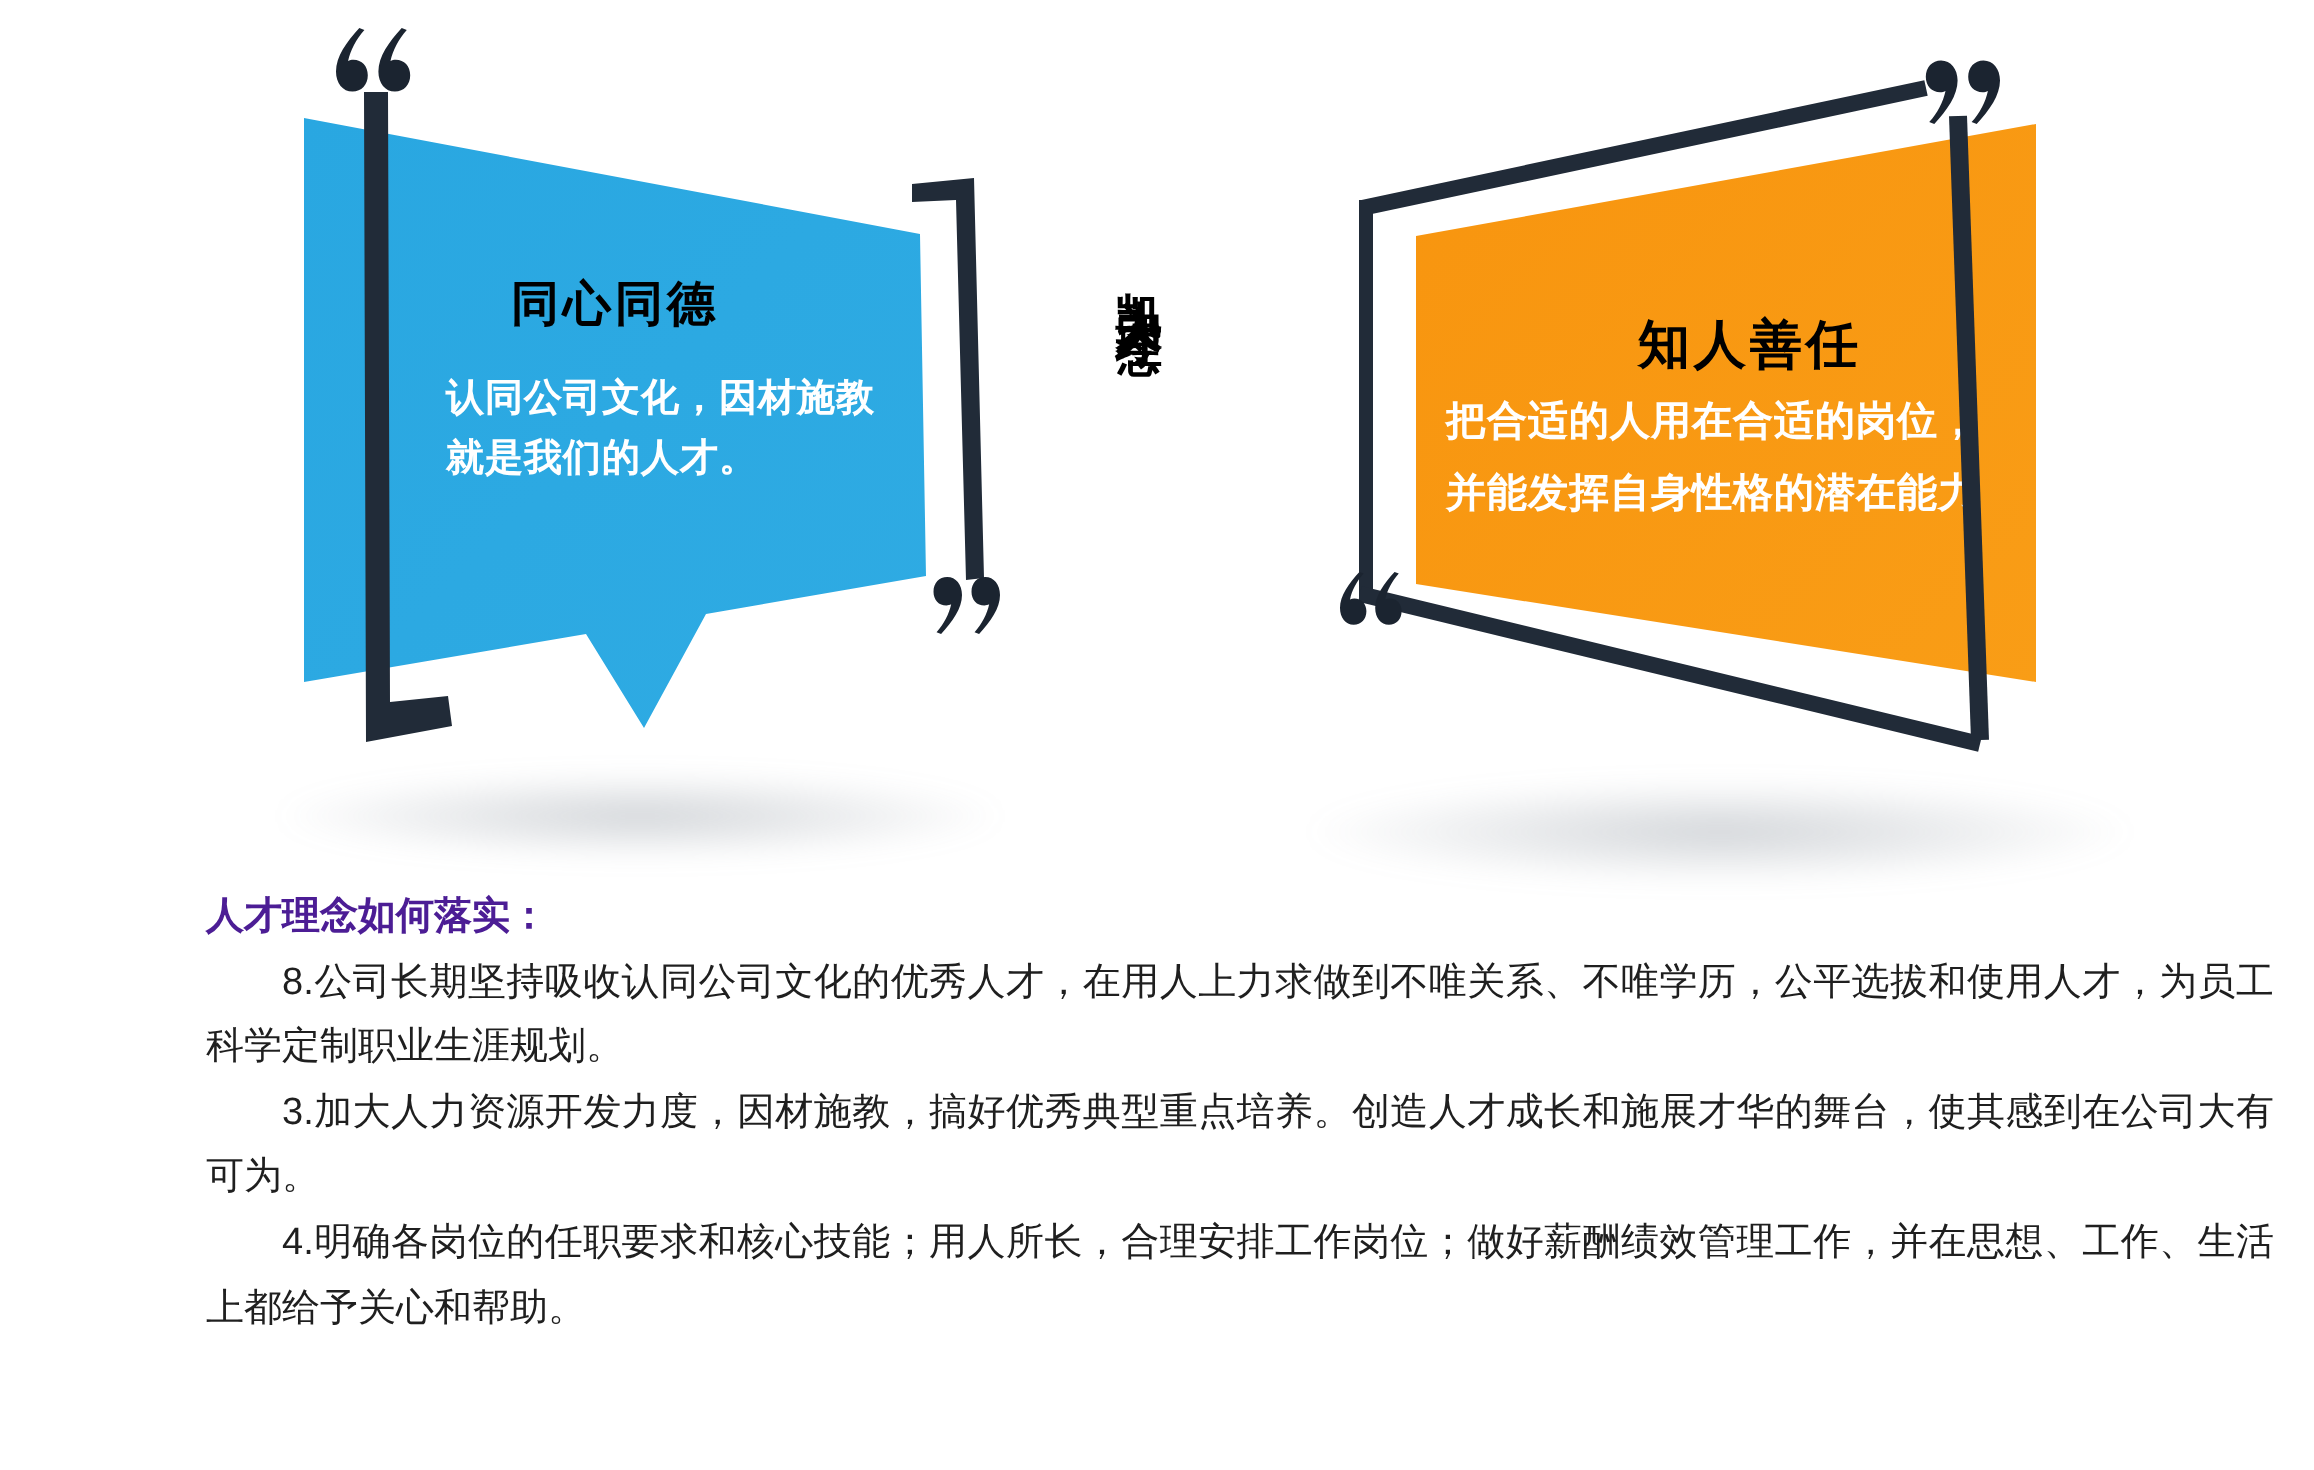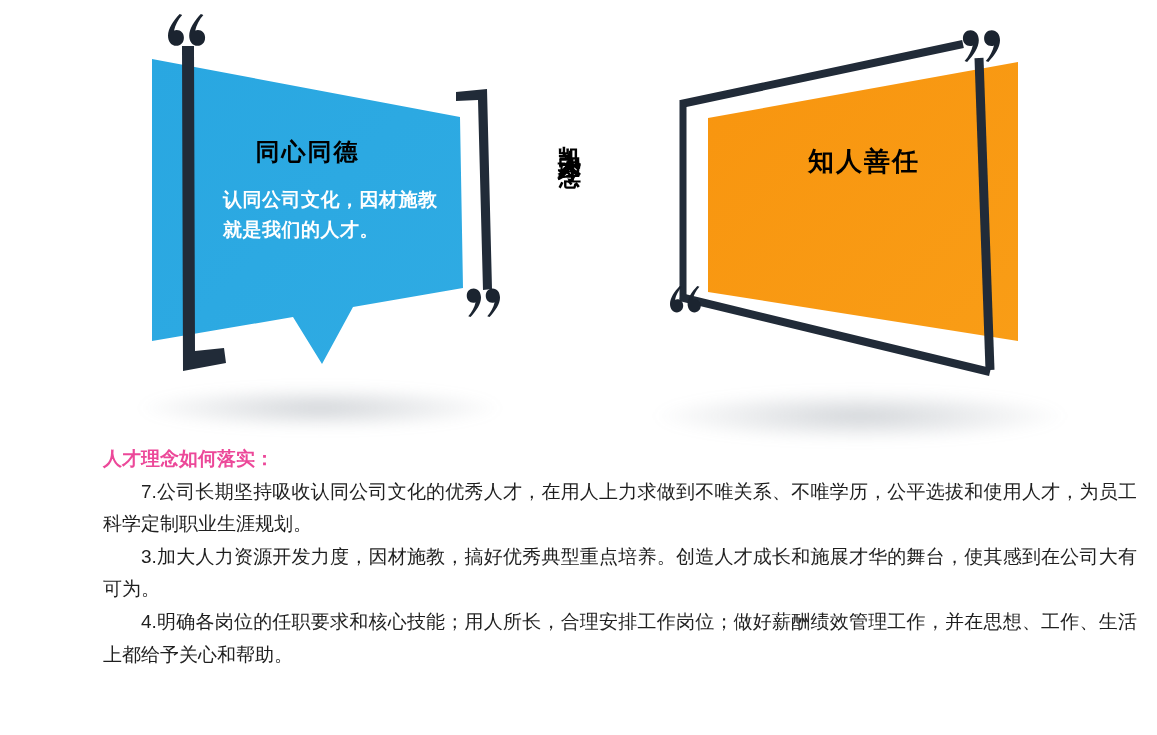--- a/index.html
+++ b/index.html
@@ -28,57 +28,61 @@
   }
   .card-blue .body{position:absolute;left:73px;top:127px;}
   .card-blue .body p{margin:0;height:30px;line-height:30px;font-size:19px;font-weight:700;color:#fff;letter-spacing:.5px;}
   
   .card-orange{
     position:absolute;left:706px;top:60px;width:314px;height:284px;z-index:1;
     background:linear-gradient(135deg,#f8950f 0%,#f99d16 100%);
     clip-path:polygon(2px 58px,312px 2px,312px 281px,2px 232px);
   }
   .card-orange h2{
-    position:absolute;left:0;top:83px;width:100%;margin:1px;text-align:center;
+    position:absolute;left:0;top:83px;width:100%;margin:12px;text-align:center;
     font-size:26px;font-weight:700;color:#000;letter-spacing:2px;
   }
   .card-orange .body{position:absolute;left:17px;top:133px;}
   .card-orange .body p{margin:0;height:36px;line-height:36px;font-size:20px;font-weight:700;color:#fff;letter-spacing:.5px;}
   
   .vertical-title{
     position:absolute;left:553px;top:127px;z-index:2;
     writing-mode:vertical-rl;text-orientation:upright;
     font-size:23px;font-weight:700;color:#000;letter-spacing:4px;line-height:34px;
   }
   
   .bottom-text{
     position:absolute;left:103px;top:443px;width:1034px;z-index:1;
     font-size:19px;line-height:32.6px;color:#1f1f1f;text-align:justify;
   }
-  .bottom-text h3{margin:0;font-size:19px;line-height:32.6px;font-weight:700;color:#ec4899;}
+  .bottom-text h3{margin:0;font-size:19px;line-height:32.6px;font-weight:700;color:#4c1d95;}
   .bottom-text p{margin:0;text-indent:38px;}
 </style>
 </head>
 <body>
 
 <div class="slide">
 
   <div class="shadow left"></div>
   <div class="shadow right"></div>
 
   <div class="card-blue">
     <h2>同心同德</h2>
     <div class="body">
       <p>认同公司文化，因材施教</p>
       <p>就是我们的人才。</p>
     </div>
   </div>
 
   <div class="card-orange">
     <h2>知人善任</h2>
+    <div class="body">
+      <p>把合适的人用在合适的岗位，</p>
+      <p>并能发挥自身性格的潜在能力</p>
+    </div>
   </div>
 
   <div class="vertical-title">凯为人才理念</div>
 
   <svg class="deco-svg" width="1157" height="735" viewBox="0 0 1157 735">
     <defs>
 
       <path id="qmark" d="M11,0 C5,6.5 0,13.5 0,20.5 C0,26 3.2,30 7.8,30
                          C12,30 15,26.8 15,22.3 C15,18 12.2,15 8.2,15
                          C7.3,15 6.4,15.2 5.7,15.6 C6.8,10.5 9.5,5.2 13.4,0.9 Z"></path>
@@ -108,18 +112,18 @@
         <use href="#qmark" x="20"></use>
     </g>
     <g fill="#1b2430" transform="translate(670,286) scale(0.88)">
       <use href="#qmark" x="0"></use>
         <use href="#qmark" x="20"></use>
     </g>
   </svg>
 
   <div class="bottom-text">
     <h3>人才理念如何落实：</h3>
-    <p>7.公司长期坚持吸收认同公司文化的优秀人才，在用人上力求做到不唯关系、不唯学历，公平选拔和使用人才，为员工科学定制职业生涯规划。</p>
+    <p>8.公司长期坚持吸收认同公司文化的优秀人才，在用人上力求做到不唯关系、不唯学历，公平选拔和使用人才，为员工科学定制职业生涯规划。</p>
     <p>3.加大人力资源开发力度，因材施教，搞好优秀典型重点培养。创造人才成长和施展才华的舞台，使其感到在公司大有可为。</p>
     <p>4.明确各岗位的任职要求和核心技能；用人所长，合理安排工作岗位；做好薪酬绩效管理工作，并在思想、工作、生活上都给予关心和帮助。</p>
   </div>
 
 </div>
 
 </body></html>

